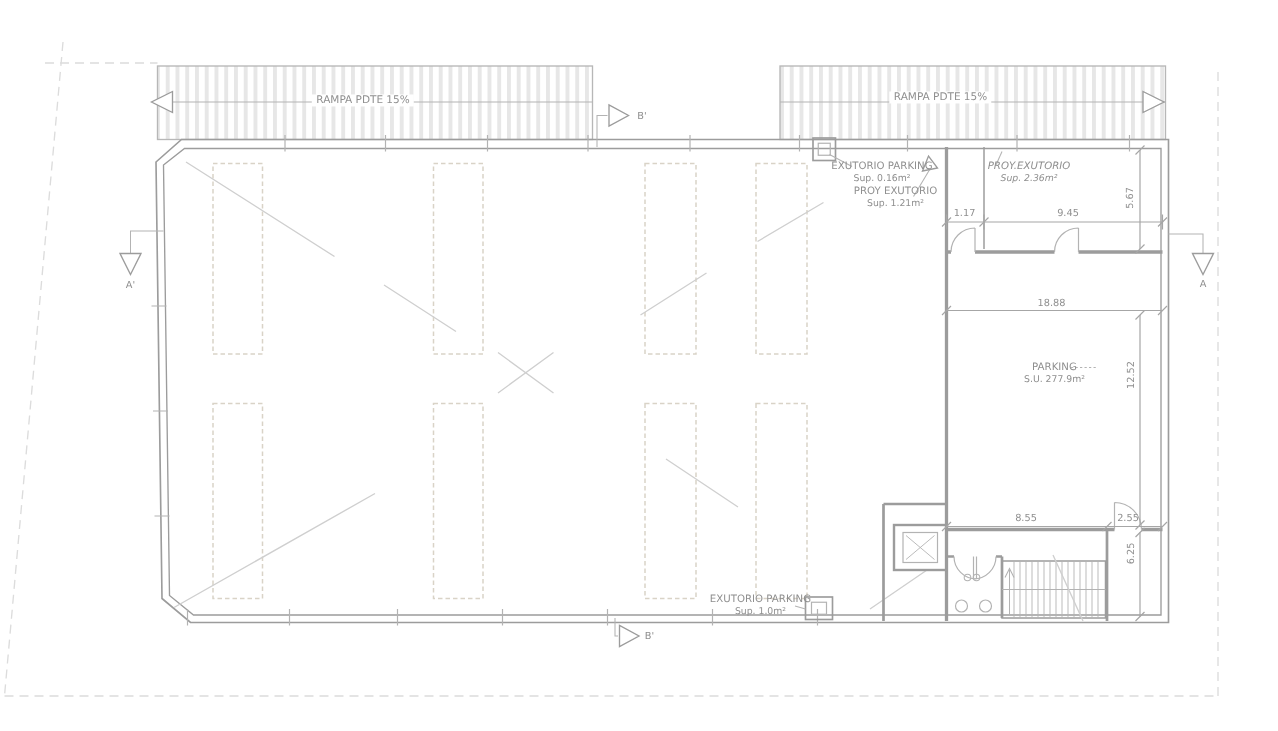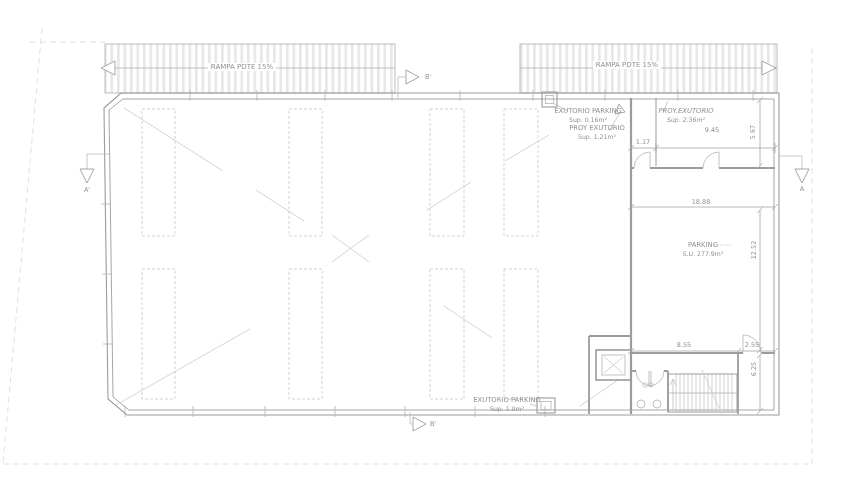--- a/index.html
+++ b/index.html
@@ -173,21 +173,21 @@
     <div class="t">PARKING</div>
     <div class="s">S.U. 277.9m²</div>
   </div>
 
   <div class="lbl" style="left:507px;top:390px;">
     <div class="t">EXUTORIO PARKING</div>
     <div class="s">Sup. 1.0m²</div>
   </div>
 
   <div class="dim" style="left:643px;top:128px;">1.17</div>
-  <div class="dim" style="left:712px;top:116px;">9.45</div>
+  <div class="dim" style="left:712px;top:128px;">9.45</div>
   <div class="dim rot" style="left:753px;top:118px;">5.67</div>
   <div class="dim" style="left:701px;top:188px;">18.88</div>
   <div class="dim rot" style="left:754px;top:236px;">12.52</div>
   <div class="dim" style="left:684px;top:331px;">8.55</div>
   <div class="dim" style="left:752px;top:331px;">2.55</div>
   <div class="dim rot" style="left:754px;top:355px;">6.25</div>
 
   <div class="marker" style="left:87px;top:176px;">A'</div>
   <div class="marker" style="left:802px;top:175px;">A</div>
   <div class="marker" style="left:428px;top:63px;">B'</div>

